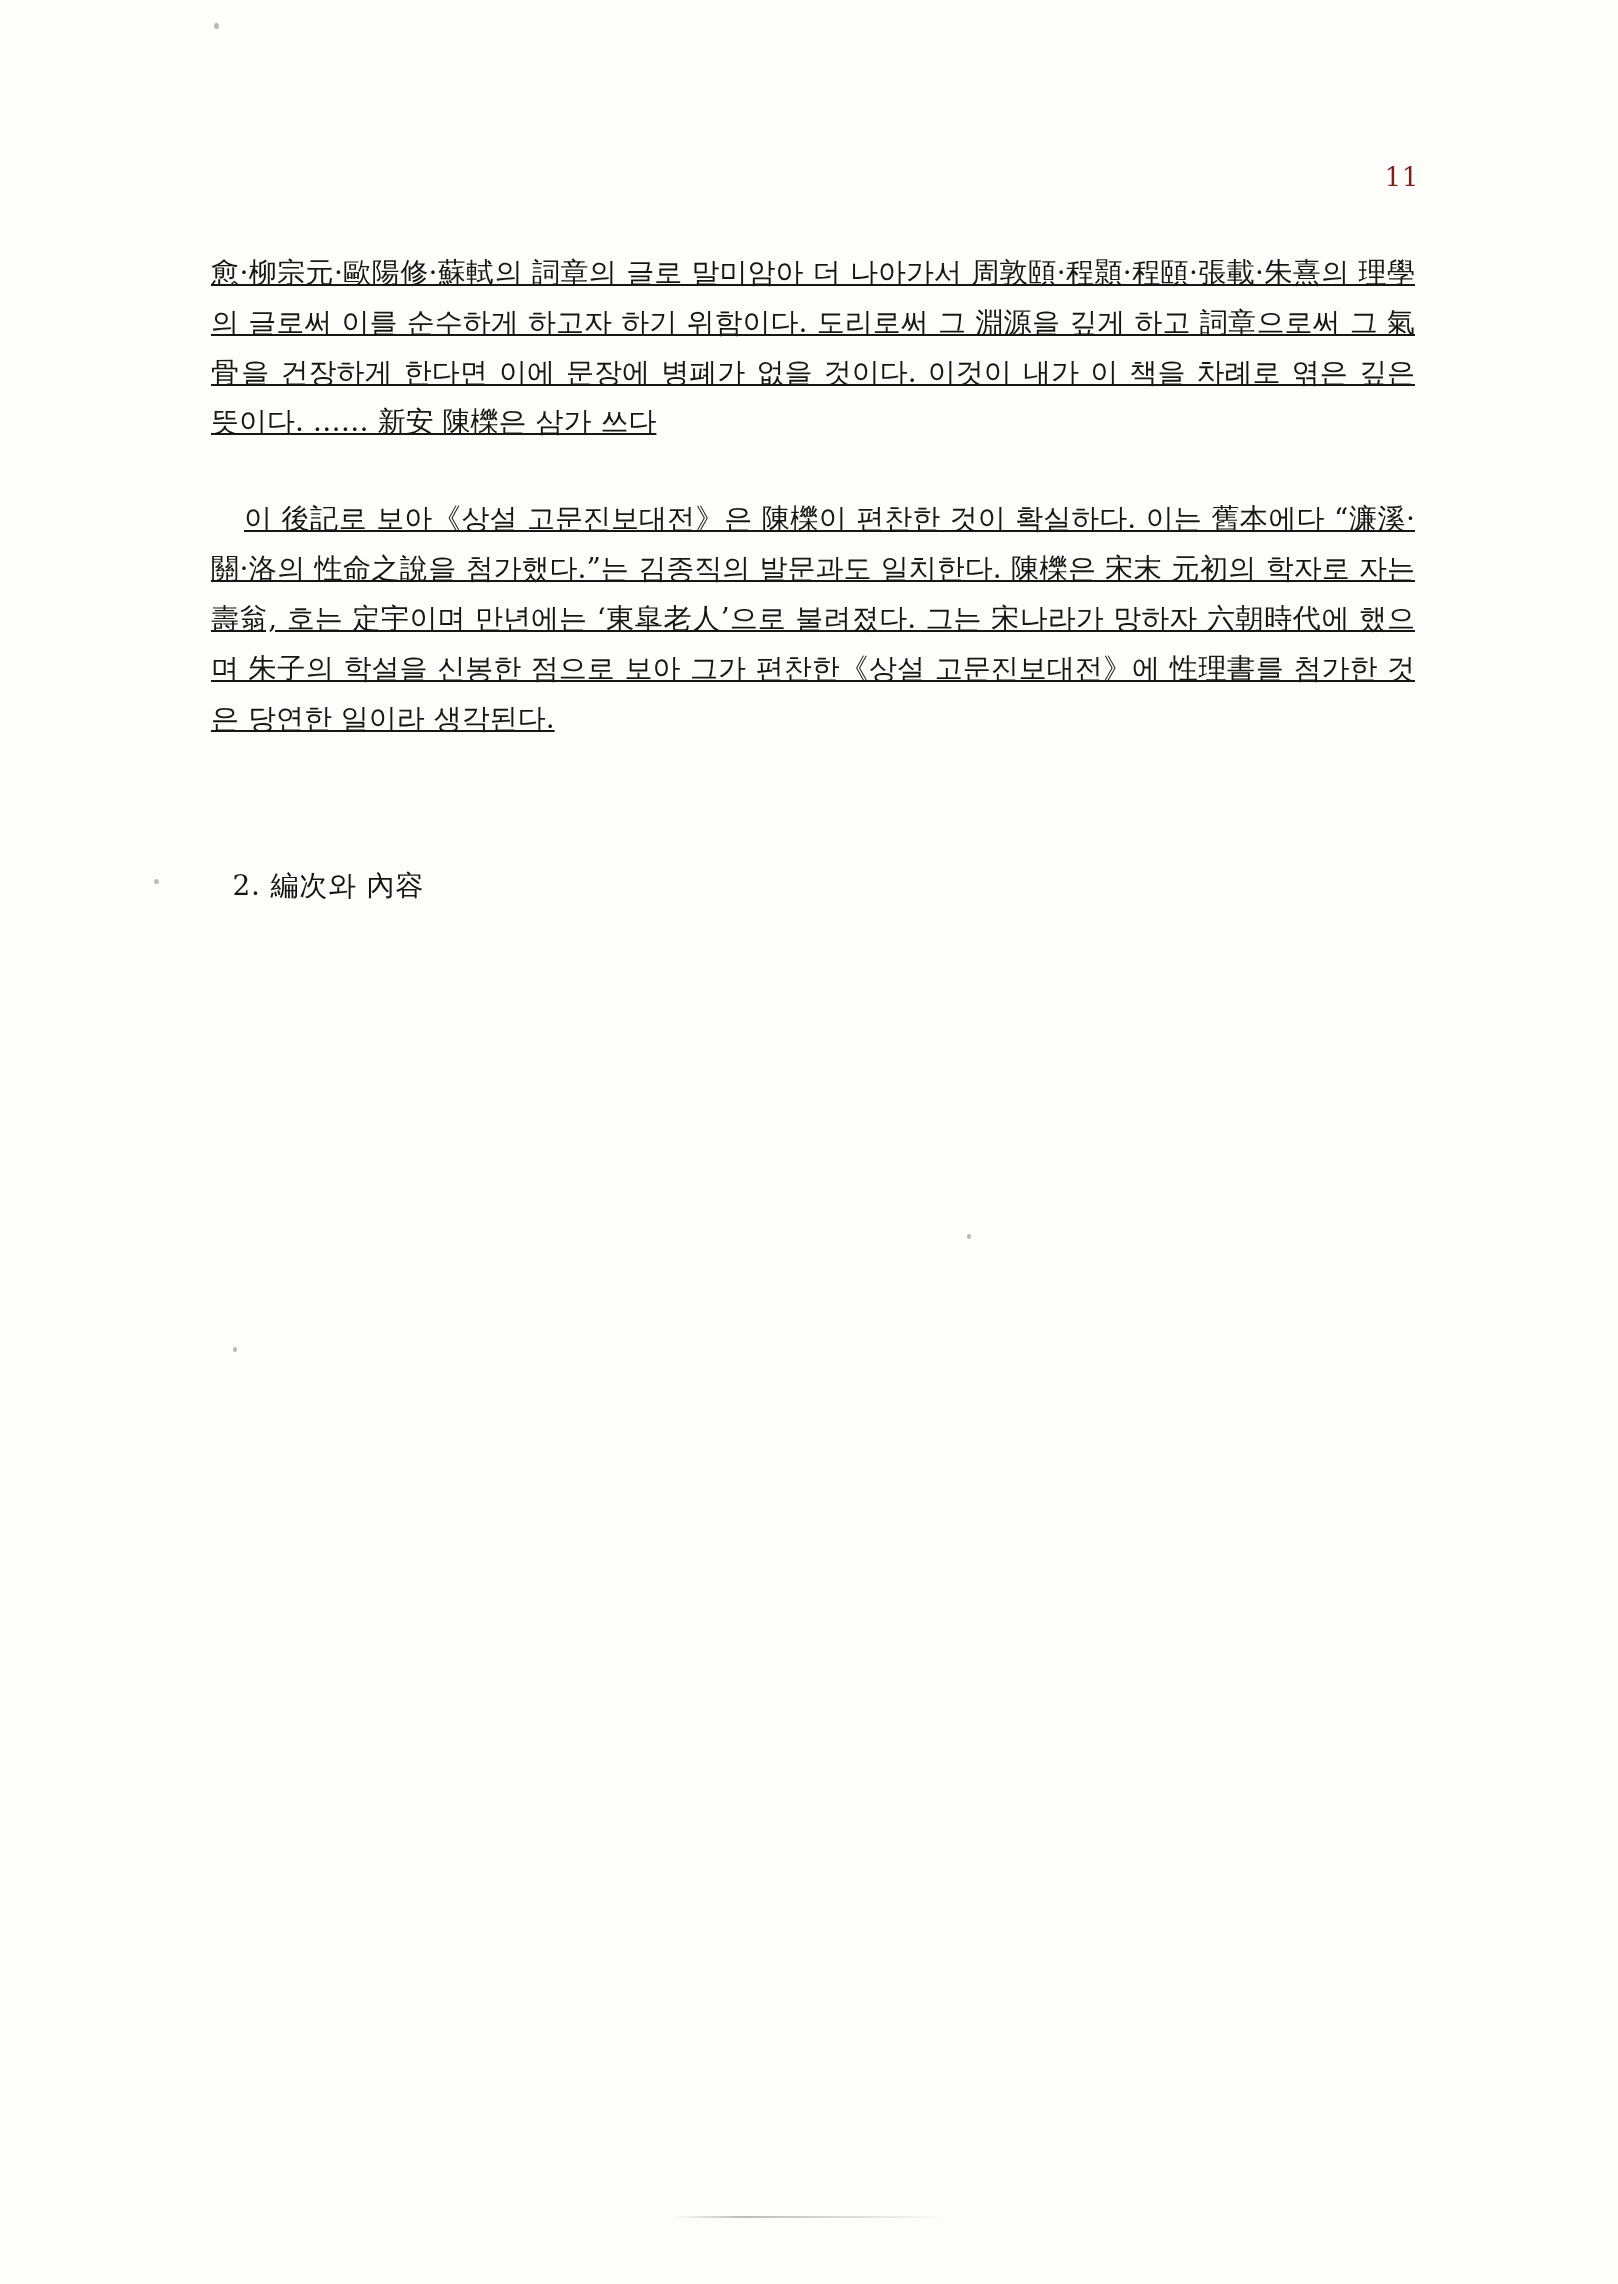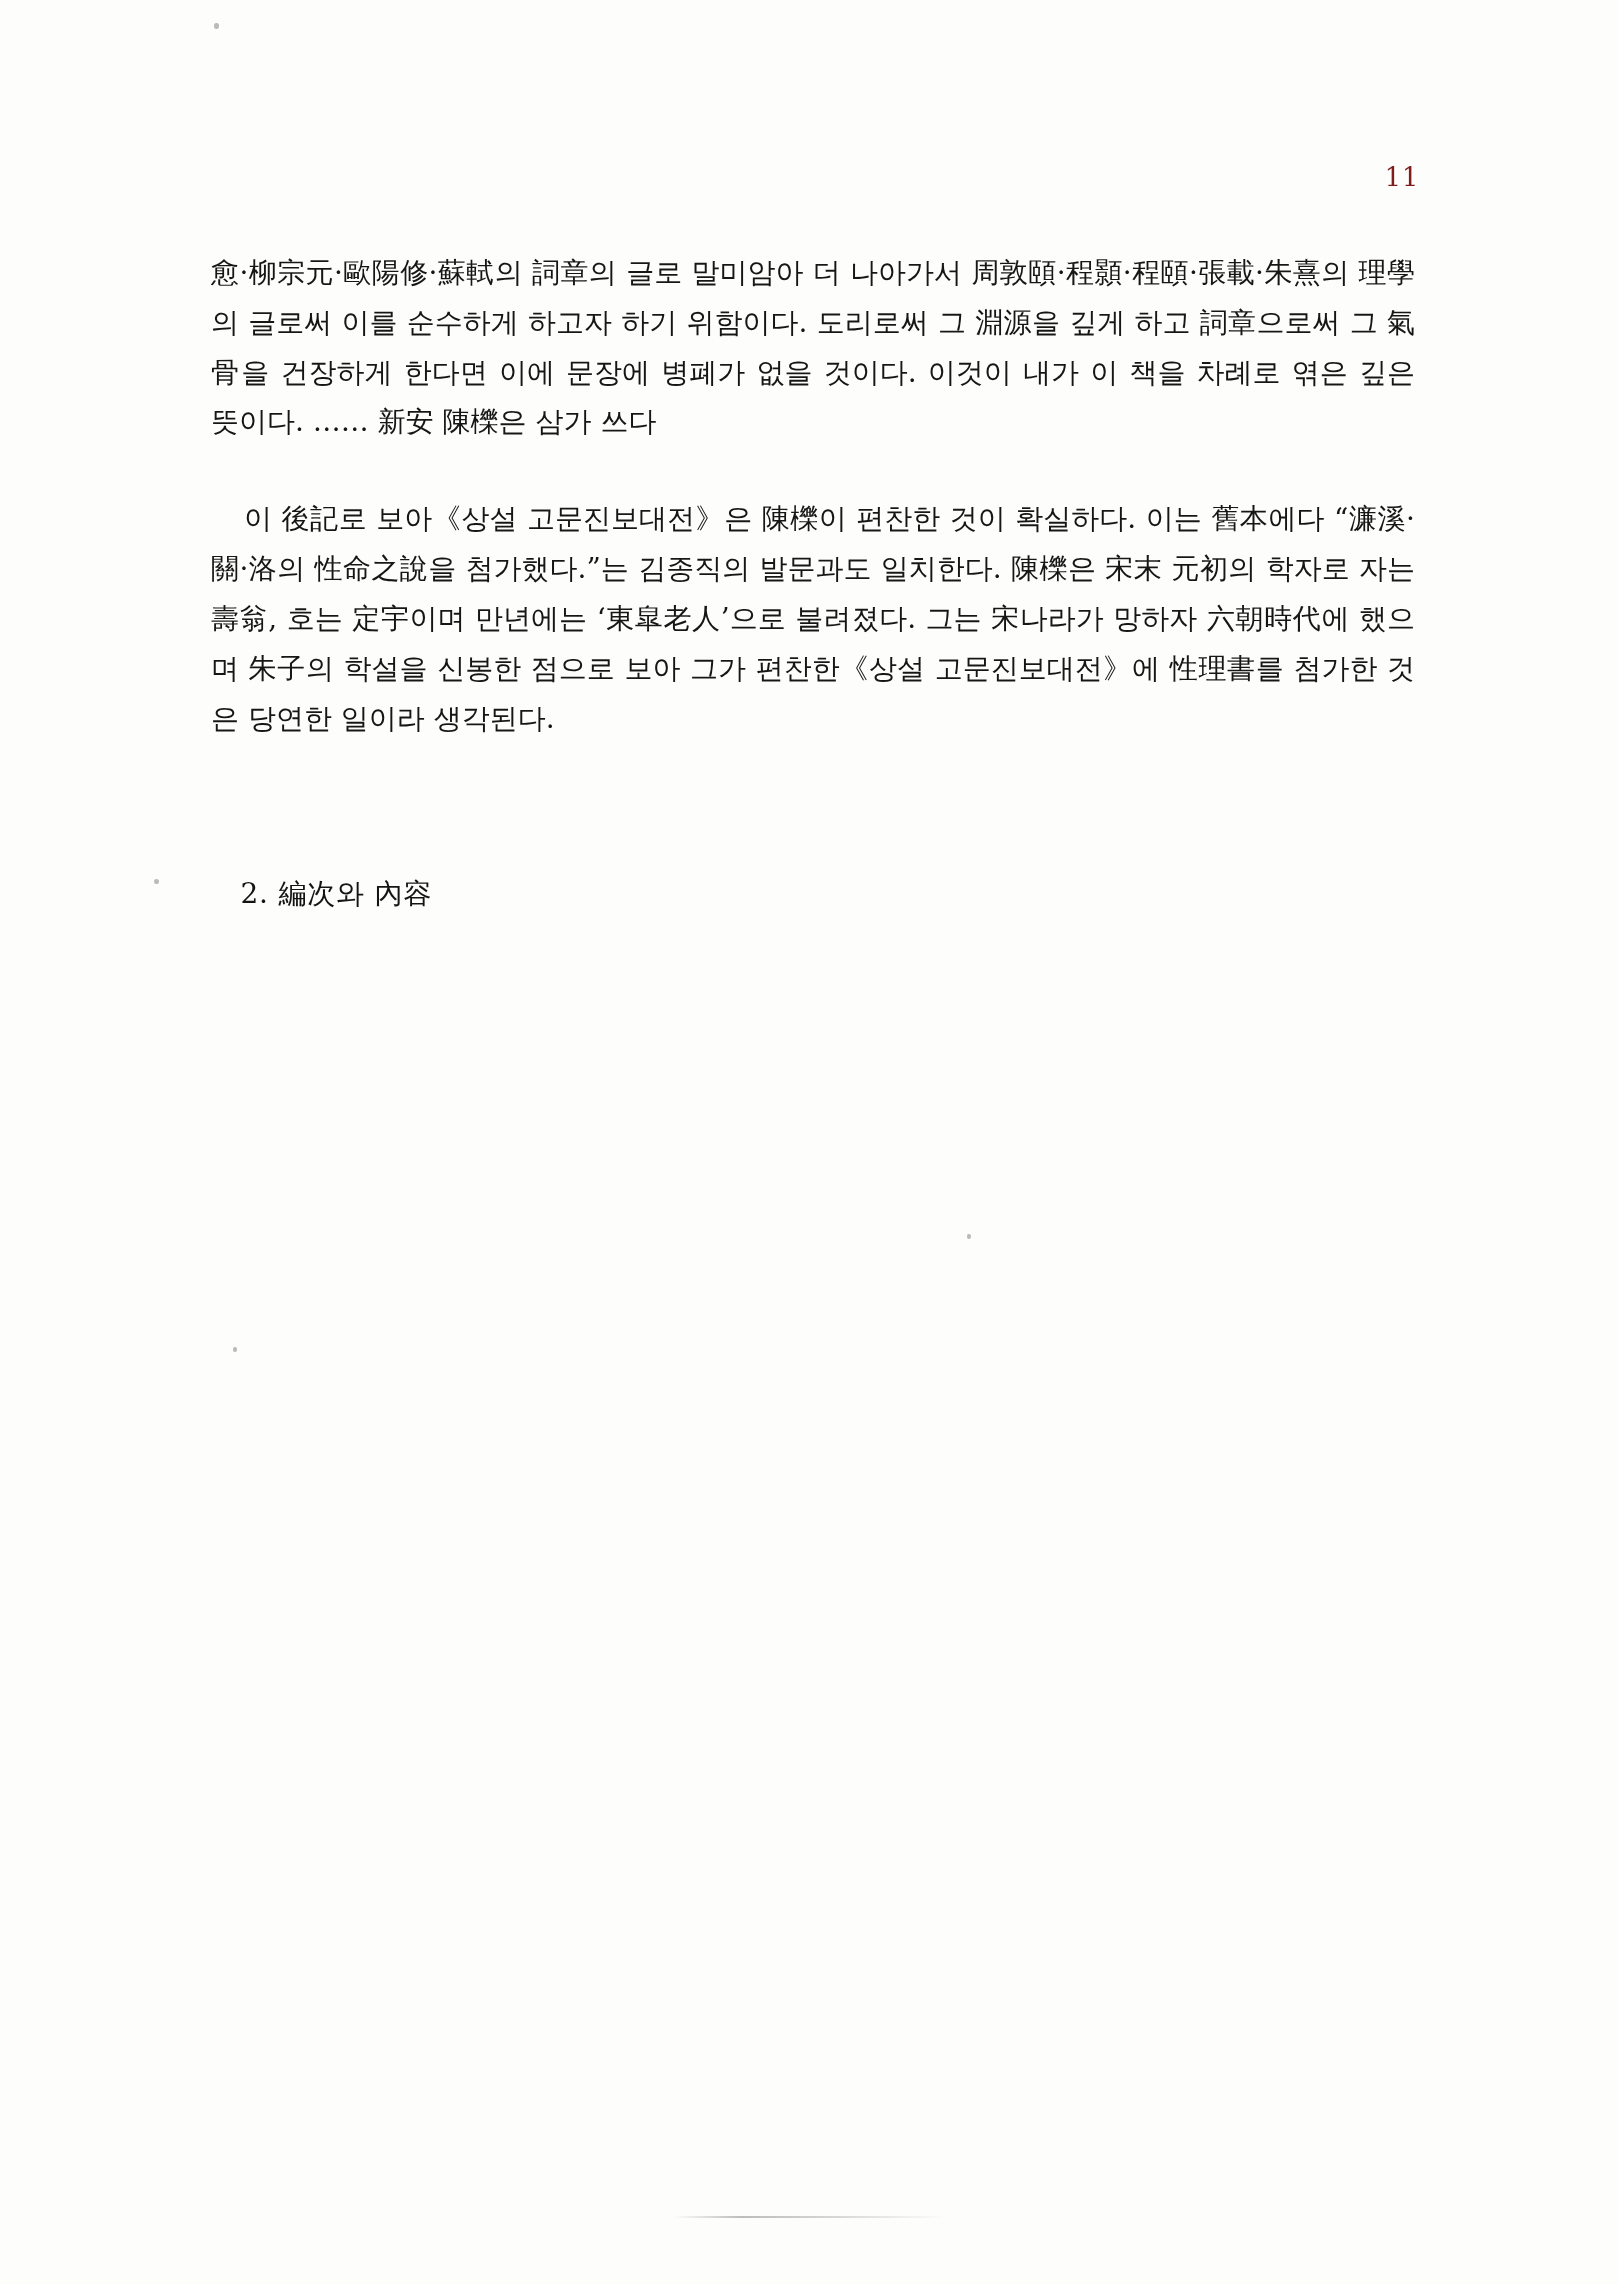--- a/index.html
+++ b/index.html
@@ -35,31 +35,32 @@
     width: 1204px;
   }
   p.para {
     margin: 0 0 0 0;
     font-size: 28px;
     line-height: 1.78;
     text-align: justify;
     text-justify: inter-ideograph;
     color: #161616;
     word-break: break-all;
+    text-decoration: underline;
   }
   p.indent {
     text-indent: 33px;
   }
   .gap-md { height: 47px; }
   .gap-lg { height: 90px; }
   .gap-xl { height: 113px; }
   h2.section-heading {
     font-size: 28px;
     font-weight: normal;
-    margin: 16px;
+    margin: 8px;
     padding: 0 0 0 13.5px;
     line-height: 1.6;
     letter-spacing: 0.8px;
     color: #141414;
   }
   .footer-smudge {
     position: absolute;
     bottom: 66px;
     left: 50%;
     transform: translateX(-50%);

